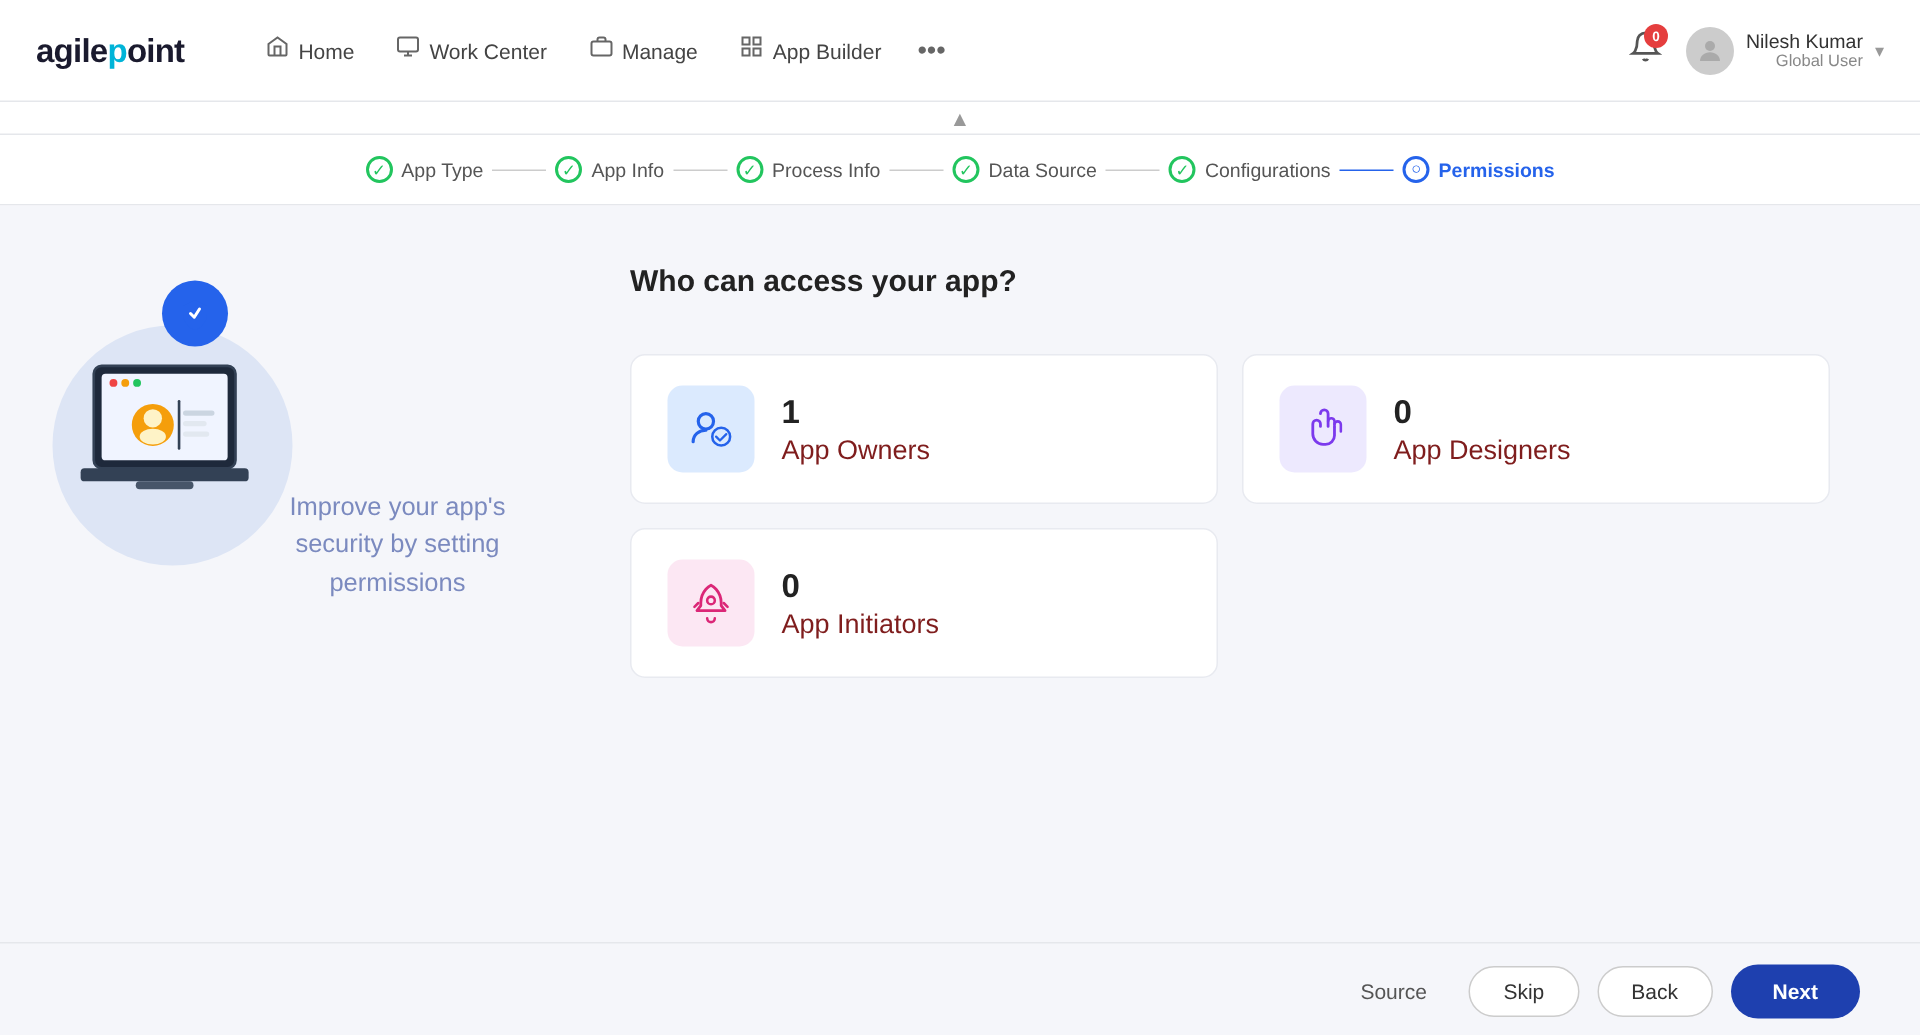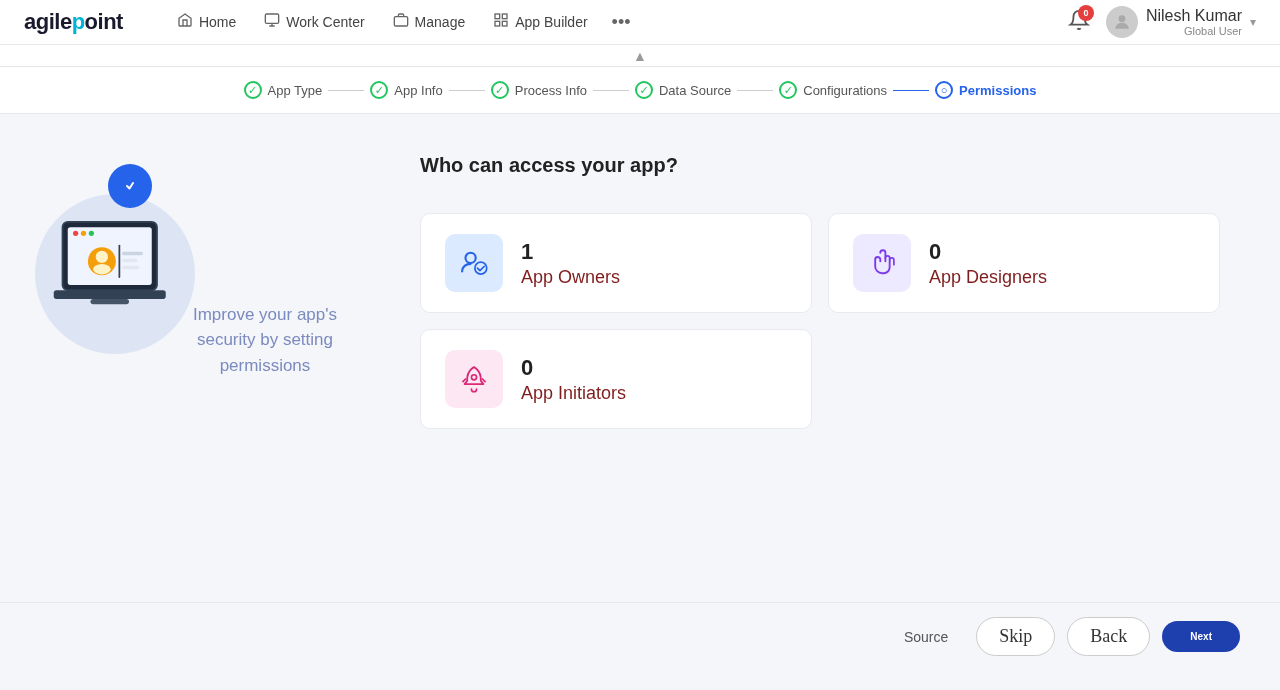--- a/index.html
+++ b/index.html
@@ -3,21 +3,21 @@
   <meta charset="utf-8">
   <style>
     * { box-sizing: border-box; margin: 0; padding: 0; }
     body { font-family: 'Segoe UI', Arial, sans-serif; background: #f5f6fa; color: #333; }
 
     
     .navbar {
       display: flex;
       align-items: center;
       background: #fff;
-      height: 45px;
+      height: 68px;
       padding: 0 24px;
       border-bottom: 1px solid #e5e7eb;
       position: relative;
       z-index: 10;
     }
     .logo {
       display: flex;
       align-items: center;
       margin-right: 40px;
     }
@@ -96,21 +96,21 @@
       color: #fff;
       overflow: hidden;
     }
     .user-info {
       display: flex;
       align-items: center;
       gap: 8px;
       cursor: pointer;
     }
     .user-name {
-      font-size: 16px;
+      font-size: 13px;
       color: #333;
     }
     .user-role {
       font-size: 11px;
       color: #888;
       text-align: right;
     }
     .chevron-down { font-size: 12px; color: #999; }
 
     
@@ -314,32 +314,31 @@
       color: #555;
       font-size: 14px;
       cursor: pointer;
       padding: 8px 16px;
       border-radius: 6px;
     }
     .btn-outline {
       background: #fff;
       border: 1.5px solid #ccc;
       color: #333;
-      font-size: 18px;
+      font-size: 14px;
       cursor: pointer;
       padding: 8px 22px;
       border-radius: 20px;
       font-weight: 500;
-      font-family: Liberation Serif, serif;
     }
     .btn-primary {
       background: #1e40af;
       border: none;
       color: #fff;
-      font-size: 10px;
+      font-size: 14px;
       cursor: pointer;
       padding: 10px 28px;
       border-radius: 20px;
       font-weight: 600;
     }
   </style>
 </head>
 <body>
 
 <nav class="navbar">

